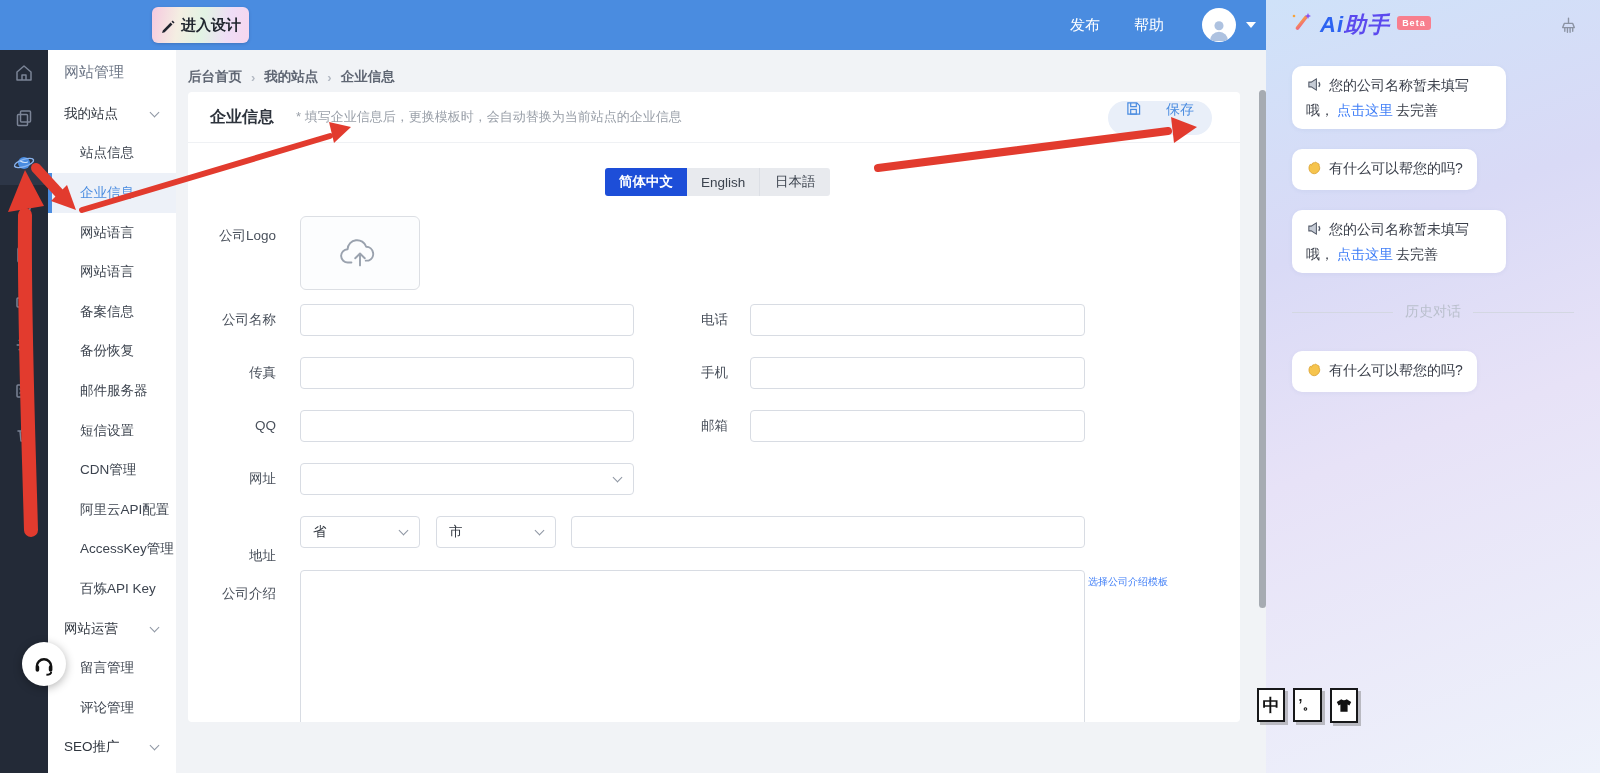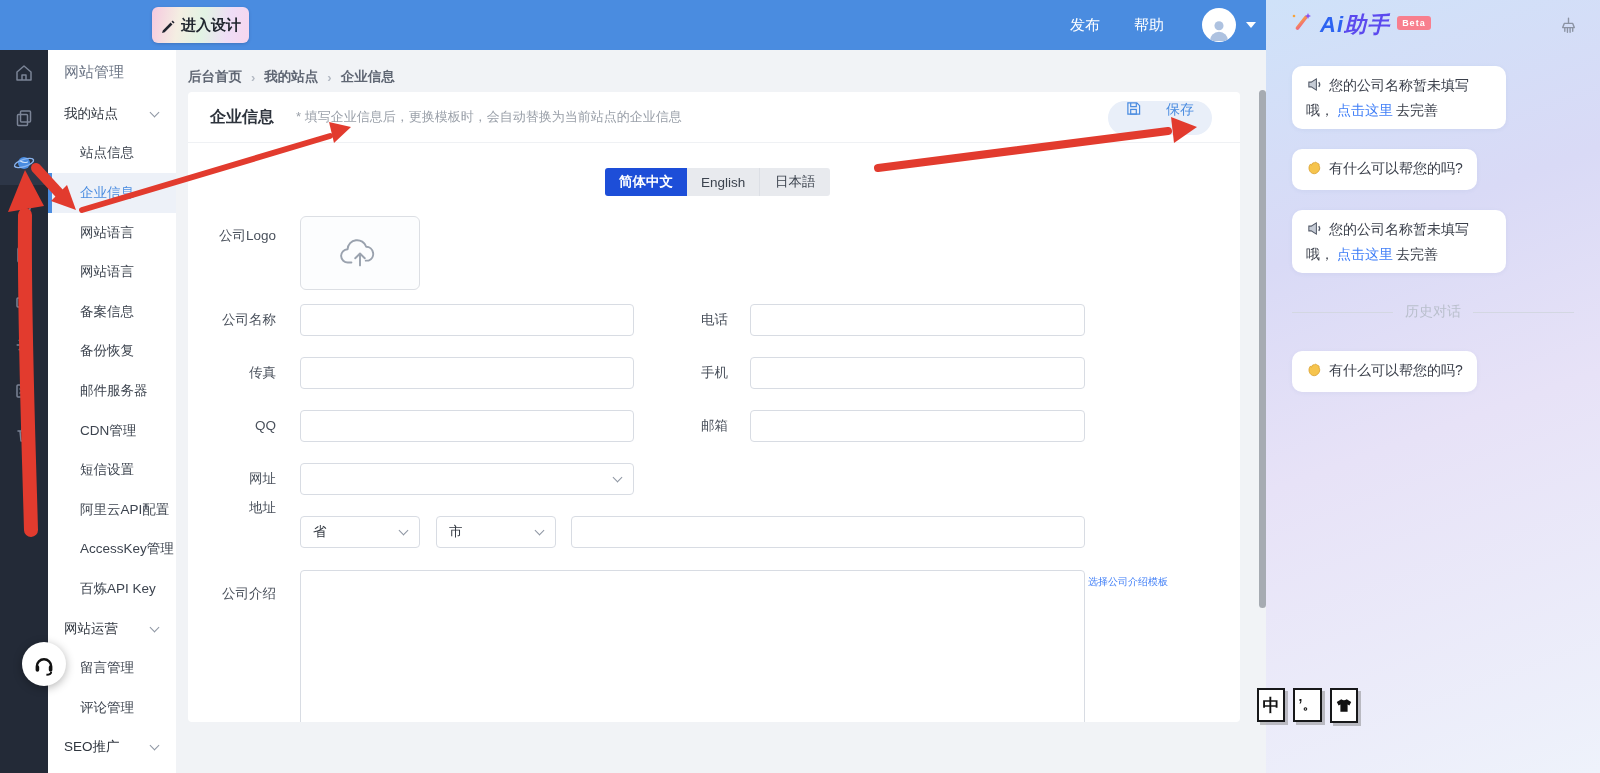--- a/index.html
+++ b/index.html
@@ -235,24 +235,24 @@
   <div class="nav-item sub">
       <span>备案信息</span>
     </div>
   <div class="nav-item sub">
       <span>备份恢复</span>
     </div>
   <div class="nav-item sub">
       <span>邮件服务器</span>
     </div>
   <div class="nav-item sub">
+      <span>短信设置</span>
+    </div>
+  <div class="nav-item sub">
       <span>CDN管理</span>
-    </div>
-  <div class="nav-item sub">
-      <span>短信设置</span>
     </div>
   <div class="nav-item sub">
       <span>阿里云API配置</span>
     </div>
   <div class="nav-item sub">
       <span>AccessKey管理</span>
     </div>
   <div class="nav-item sub">
       <span>百炼API Key</span>
     </div>
@@ -322,21 +322,21 @@
     <span class="f-label" style="left:0;top:318px">QQ</span>
     <div class="f-input" style="left:112px;top:318px;width:334px"></div>
     <span class="f-label r" style="left:460px;top:318px">邮箱</span>
     <div class="f-input" style="left:562px;top:318px;width:335px"></div>
 
     <span class="f-label" style="left:0;top:371px">网址</span>
     <div class="f-select" style="left:112px;top:371px;width:334px;justify-content:flex-end">
       <span class="chev"></span>
     </div>
 
-    <span class="f-label" style="left:0;top:400px">地址</span>
+    <span class="f-label" style="left:0;top:448px">地址</span>
     <div class="f-select" style="left:112px;top:424px;width:120px">
       <span>省</span>
       <span class="chev" style="margin-left:auto"></span>
     </div>
     <div class="f-select" style="left:248px;top:424px;width:120px">
       <span>市</span>
       <span class="chev" style="margin-left:auto"></span>
     </div>
     <div class="f-input" style="left:383px;top:424px;width:514px"></div>
 

